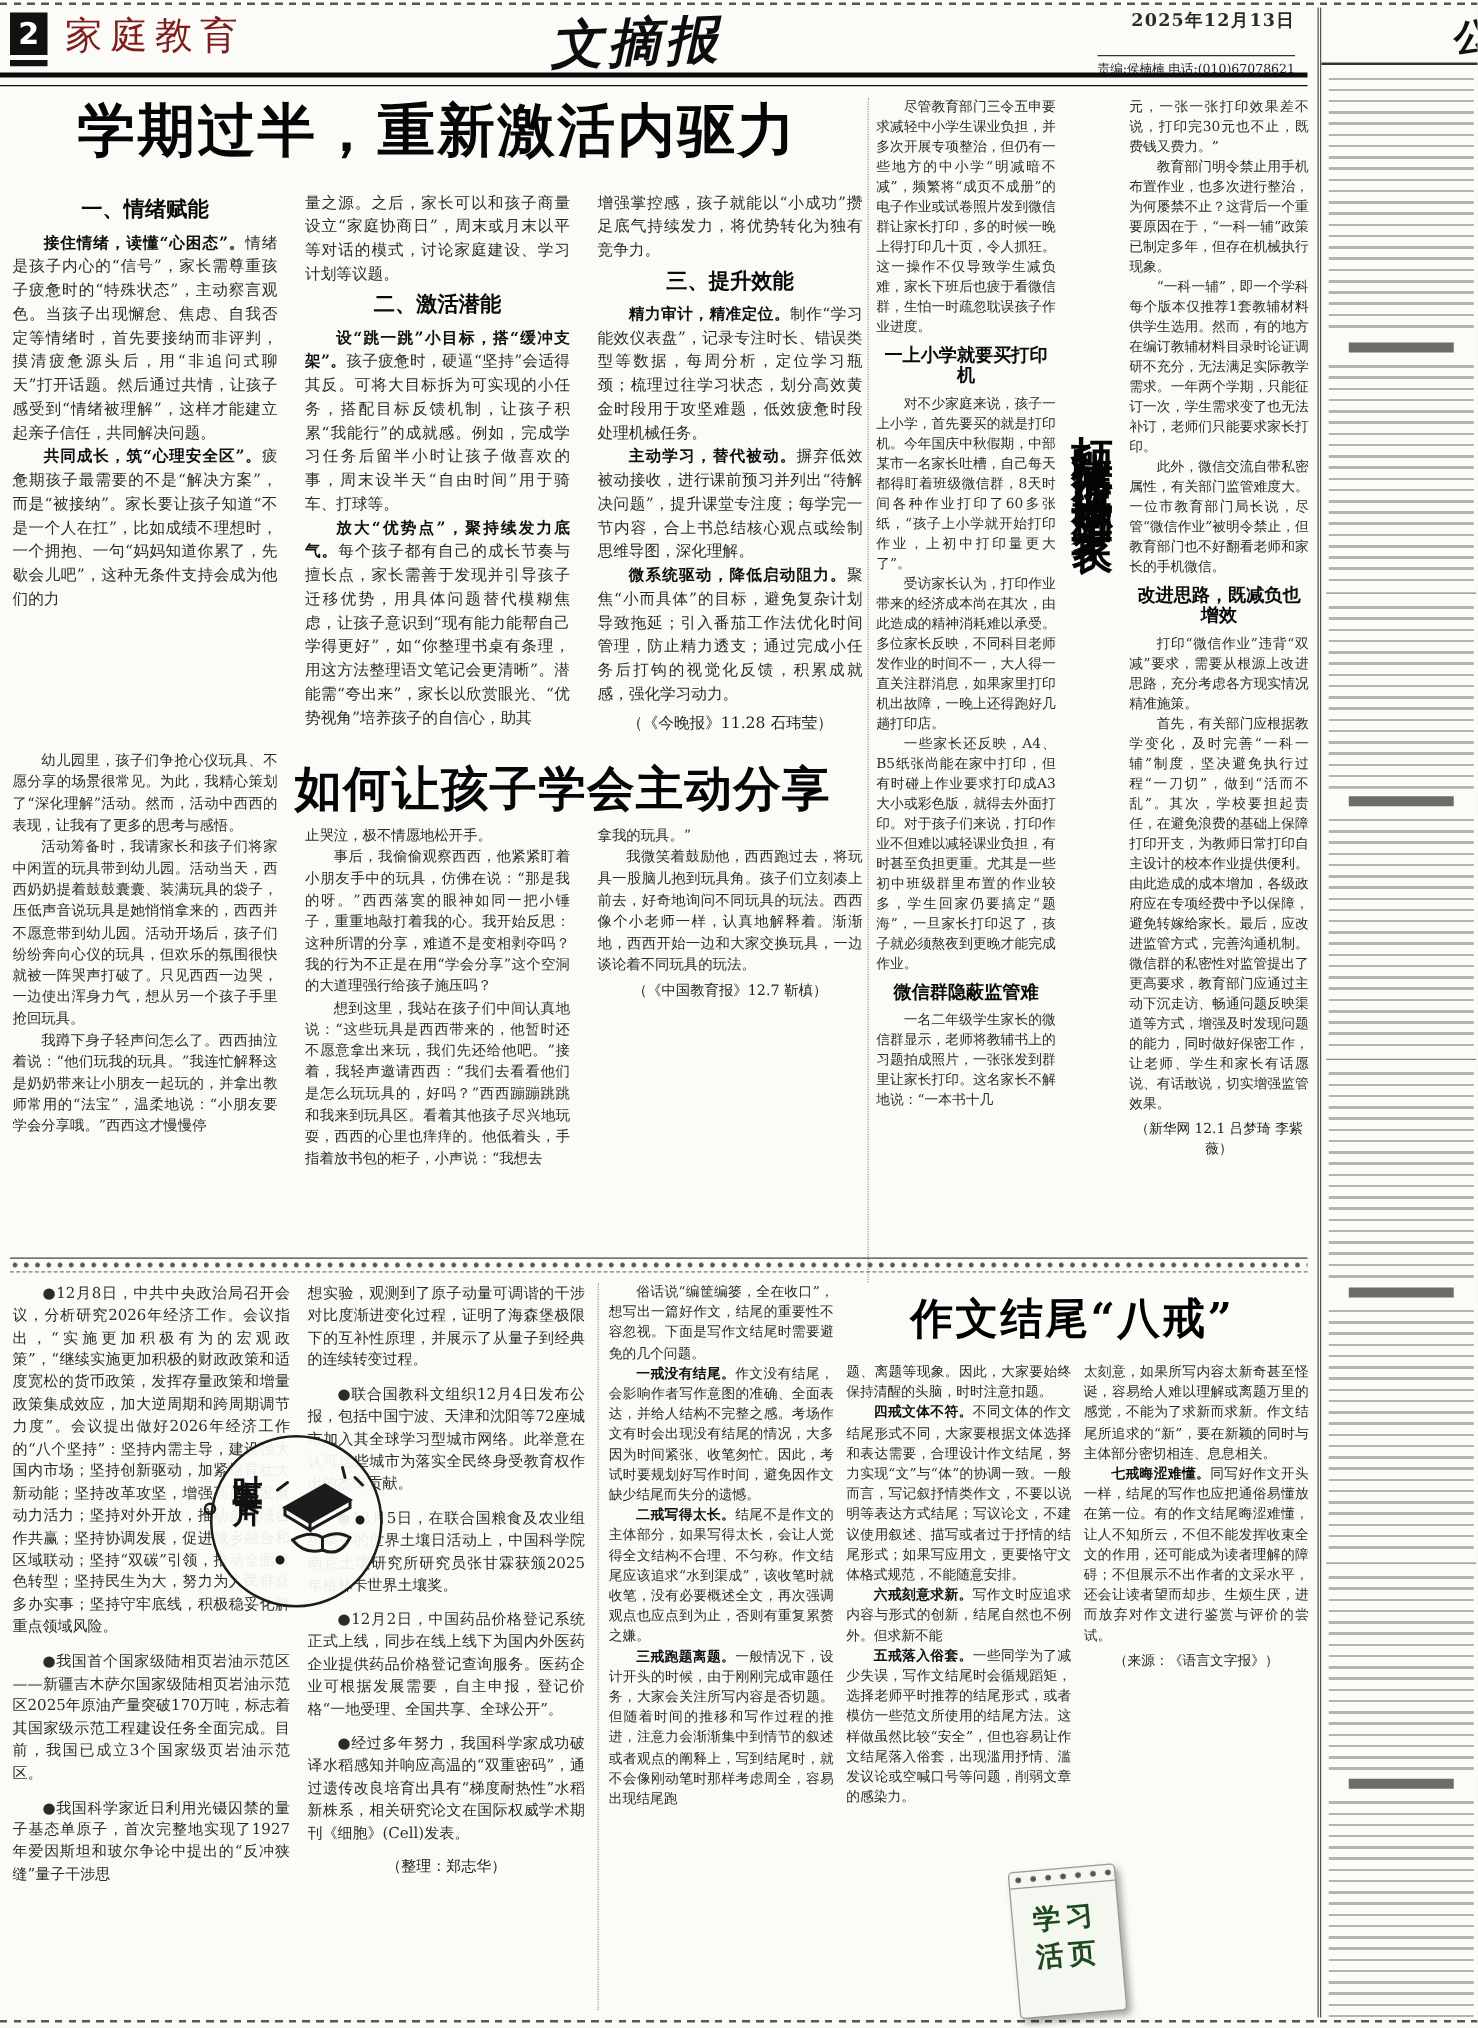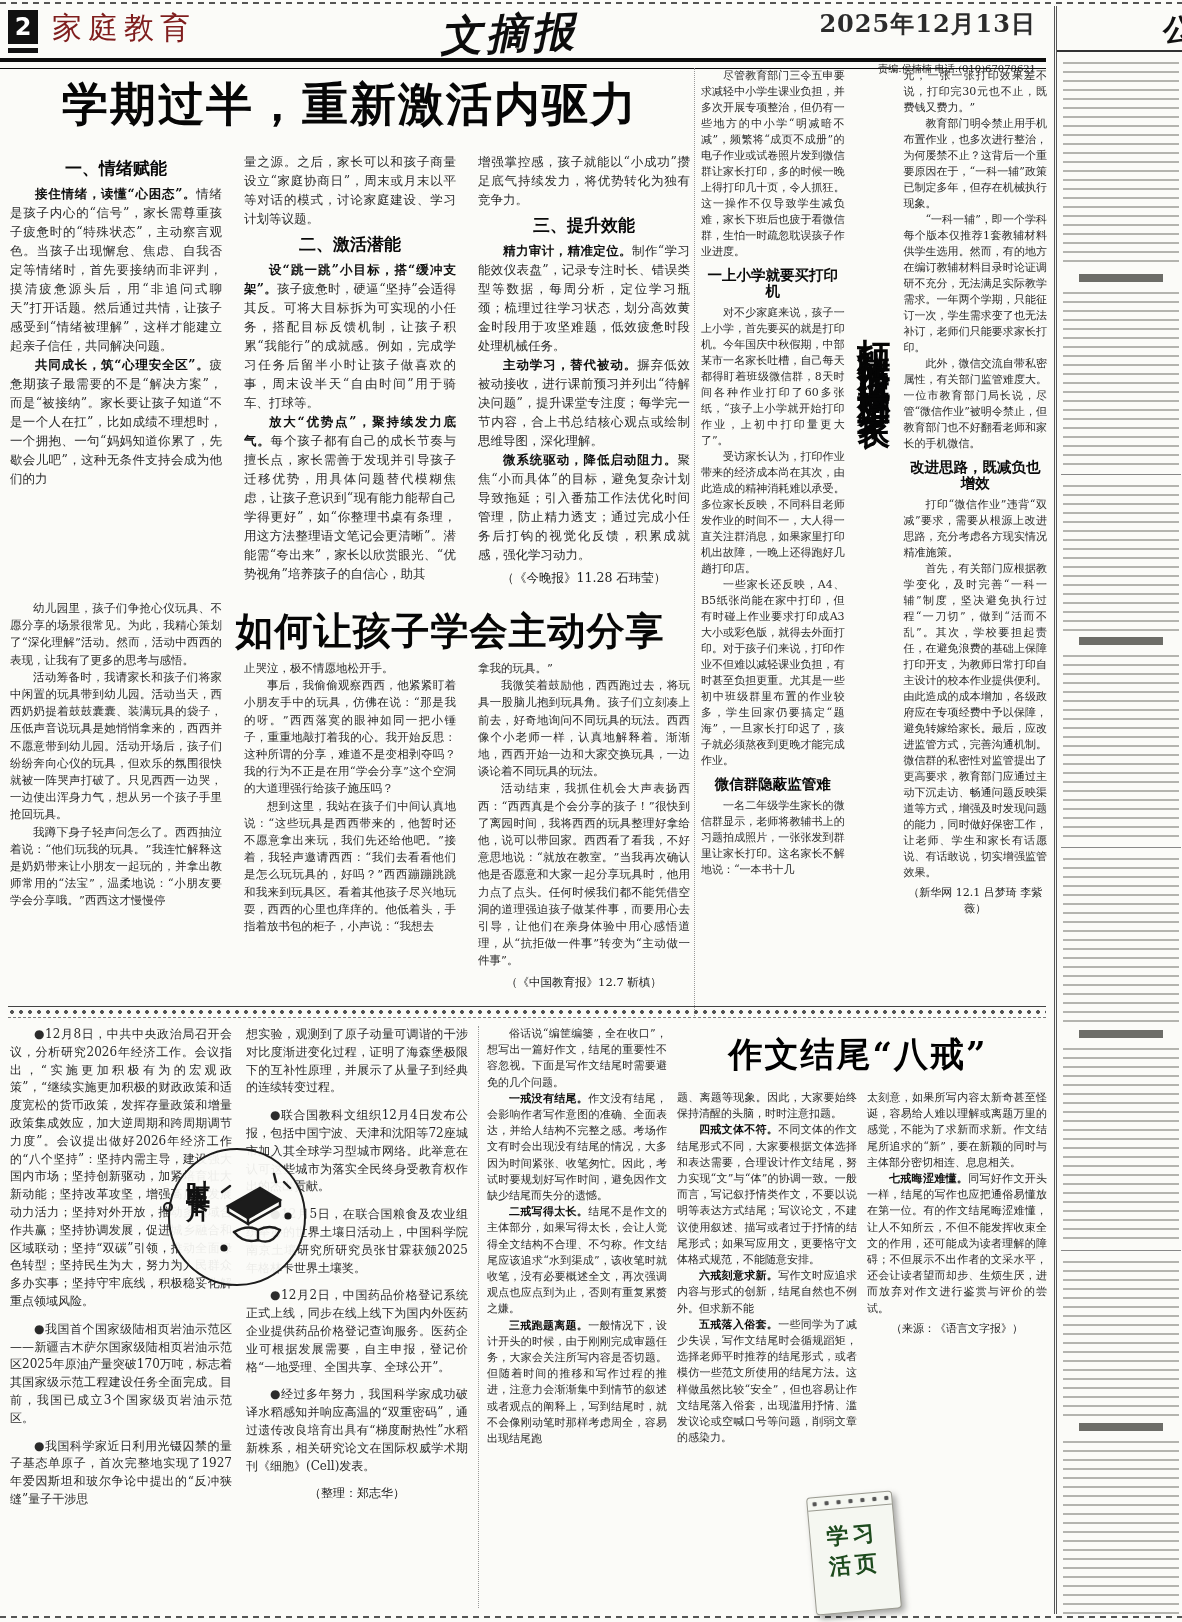--- a/index.html
+++ b/index.html
@@ -12,21 +12,21 @@
   .hdr{position:absolute;top:8px;left:0;width:1046px;height:48px;}
   .pgnum{position:absolute;left:8px;top:2px;width:30px;height:34px;background:#111;color:#fff;
         font-family:"DejaVu Sans","Liberation Sans",sans-serif;font-weight:900;font-size:24px;
         display:flex;align-items:center;justify-content:center;}
   .pgnum-under{position:absolute;left:8px;top:40px;width:30px;height:5px;background:#111;}
   .section-title{position:absolute;left:52px;top:0px;font-family:"DejaVu Sans","Liberation Sans",sans-serif;
         font-weight:400;font-size:30px;letter-spacing:6px;color:#7f1d1d;}
   .masthead{position:absolute;left:440px;top:-2px;font-size:42px;font-weight:900;font-style:italic;
         transform:rotate(-2deg);letter-spacing:4px;color:#0d0d0d;}
   .hdr-right{position:absolute;right:10px;top:0;text-align:right;}
-  .hdr-date{font-size:24px;font-weight:700;letter-spacing:1px;border-bottom:1px solid #333;padding-bottom:18px;}
+  .hdr-date{font-size:14px;font-weight:700;letter-spacing:1px;border-bottom:1px solid #333;padding-bottom:18px;}
   .hdr-editor{font-size:10px;margin-top:3px;color:#222;}
   .hdr-rule{position:absolute;top:58px;left:0;width:1046px;height:6px;
         border-top:4px solid #0c0c0c;border-bottom:1px solid #0c0c0c;}
   
   .cols{display:flex;}
   .col{text-align:justify;overflow:hidden;}
   .para{margin:0;text-indent:2em;}
   .para.cont{text-indent:0;}
   .subhead{margin:7px 0 6px;text-align:center;text-indent:0;
         font-family:"DejaVu Sans","Liberation Sans",sans-serif;font-weight:900;color:#0a0a0a;}
@@ -39,21 +39,21 @@
   .a1 .cols{gap:22px;}
   .a1 .subhead{font-size:17px;}
   
   .a2{position:absolute;left:10px;top:600px;width:680px;height:412px;}
   .a2 .headline{position:absolute;left:225px;top:6px;width:430px;text-align:center;
         font-size:38px;font-weight:900;letter-spacing:1px;color:#060606;z-index:2;}
   .a2 .col{width:212px;font-size:11.5px;line-height:17.2px;}
   .a2 .cols{gap:22px;}
   .a2 .col.pad{padding-top:60px;}
   
-  .a3{position:absolute;left:694px;top:68px;width:352px;height:948px;border-left:1px dotted #999;
+  .a3{position:absolute;left:694px;top:78px;width:352px;height:948px;border-left:1px dotted #999;
       padding-left:0;display:flex;gap:6px;}
   .a3 .col{width:148px;font-size:11px;line-height:16px;padding-left:6px;}
   .a3 .subhead{font-size:14.5px;}
   .vhead{width:42px;overflow:hidden;}
   .vhead span{display:block;margin-top:244px;writing-mode:vertical-rl;font-size:33px;font-weight:900;
       letter-spacing:6px;color:#050505;font-family:"DejaVu Serif","Liberation Serif",serif;}
   
   .lace{position:absolute;left:8px;top:1006px;width:1038px;height:10px;
       border-top:1px solid #444;border-bottom:1px dashed #777;
       background-image:radial-gradient(circle at 4px 5px,#555 1.6px,transparent 2.2px);
@@ -153,21 +153,20 @@
           <p class="para">我蹲下身子轻声问怎么了。西西抽泣着说：“他们玩我的玩具。”我连忙解释这是奶奶带来让小朋友一起玩的，并拿出教师常用的“法宝”，温柔地说：“小朋友要学会分享哦。”西西这才慢慢停</p>
         </div>
       <div class="col pad">
           <p class="para cont">止哭泣，极不情愿地松开手。</p>
           <p class="para">事后，我偷偷观察西西，他紧紧盯着小朋友手中的玩具，仿佛在说：“那是我的呀。”西西落寞的眼神如同一把小锤子，重重地敲打着我的心。我开始反思：这种所谓的分享，难道不是变相剥夺吗？我的行为不正是在用“学会分享”这个空洞的大道理强行给孩子施压吗？</p>
           <p class="para">想到这里，我站在孩子们中间认真地说：“这些玩具是西西带来的，他暂时还不愿意拿出来玩，我们先还给他吧。”接着，我轻声邀请西西：“我们去看看他们是怎么玩玩具的，好吗？”西西蹦蹦跳跳和我来到玩具区。看着其他孩子尽兴地玩耍，西西的心里也痒痒的。他低着头，手指着放书包的柜子，小声说：“我想去</p>
         </div>
       <div class="col pad">
           <p class="para cont">拿我的玩具。”</p>
           <p class="para">我微笑着鼓励他，西西跑过去，将玩具一股脑儿抱到玩具角。孩子们立刻凑上前去，好奇地询问不同玩具的玩法。西西像个小老师一样，认真地解释着。渐渐地，西西开始一边和大家交换玩具，一边谈论着不同玩具的玩法。</p>
-          <p class="para">活动结束，我抓住机会大声表扬西西：“西西真是个会分享的孩子！”很快到了离园时间，我将西西的玩具整理好拿给他，说可以带回家。西西看了看我，不好意思地说：“就放在教室。”当我再次确认他是否愿意和大家一起分享玩具时，他用力点了点头。任何时候我们都不能凭借空洞的道理强迫孩子做某件事，而要用心去引导，让他们在亲身体验中用心感悟道理，从“抗拒做一件事”转变为“主动做一件事”。</p>
           <p class="attribution">（《中国教育报》12.7 靳槙）</p>
         </div>
     </div>
   </div>
 
   <div class="a3">
     <div class="col">
         <p class="para">尽管教育部门三令五申要求减轻中小学生课业负担，并多次开展专项整治，但仍有一些地方的中小学“明减暗不减”，频繁将“成页不成册”的电子作业或试卷照片发到微信群让家长打印，多的时候一晚上得打印几十页，令人抓狂。这一操作不仅导致学生减负难，家长下班后也疲于看微信群，生怕一时疏忽耽误孩子作业进度。</p>
         <p class="subhead">一上小学就要买打印机</p>
         <p class="para">对不少家庭来说，孩子一上小学，首先要买的就是打印机。今年国庆中秋假期，中部某市一名家长吐槽，自己每天都得盯着班级微信群，8天时间各种作业打印了60多张纸，“孩子上小学就开始打印作业，上初中打印量更大了”。</p>

